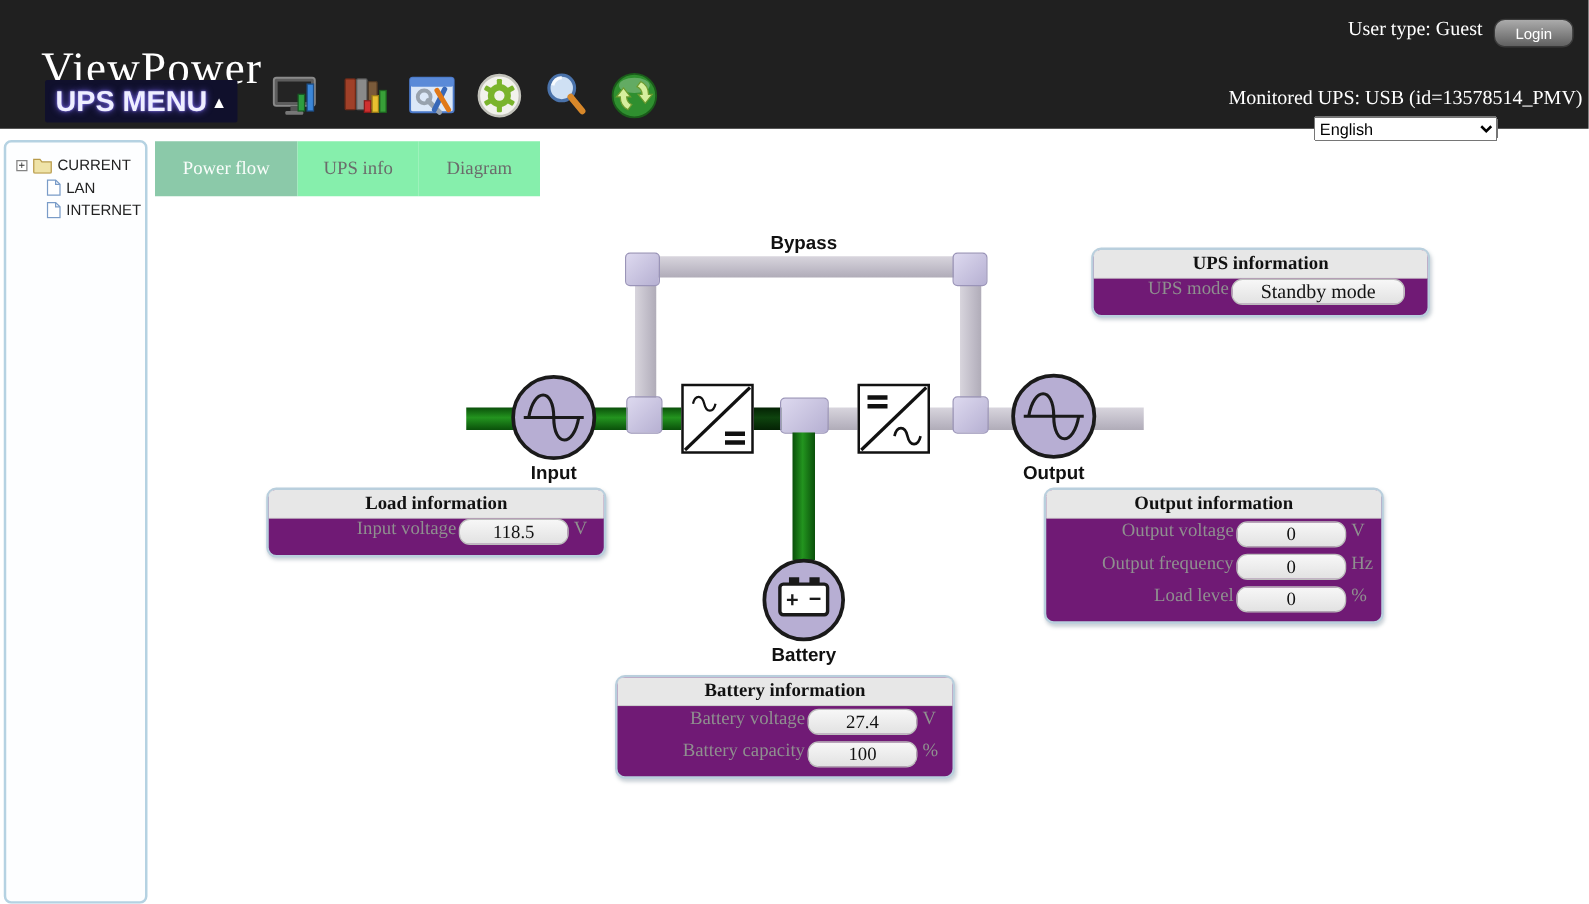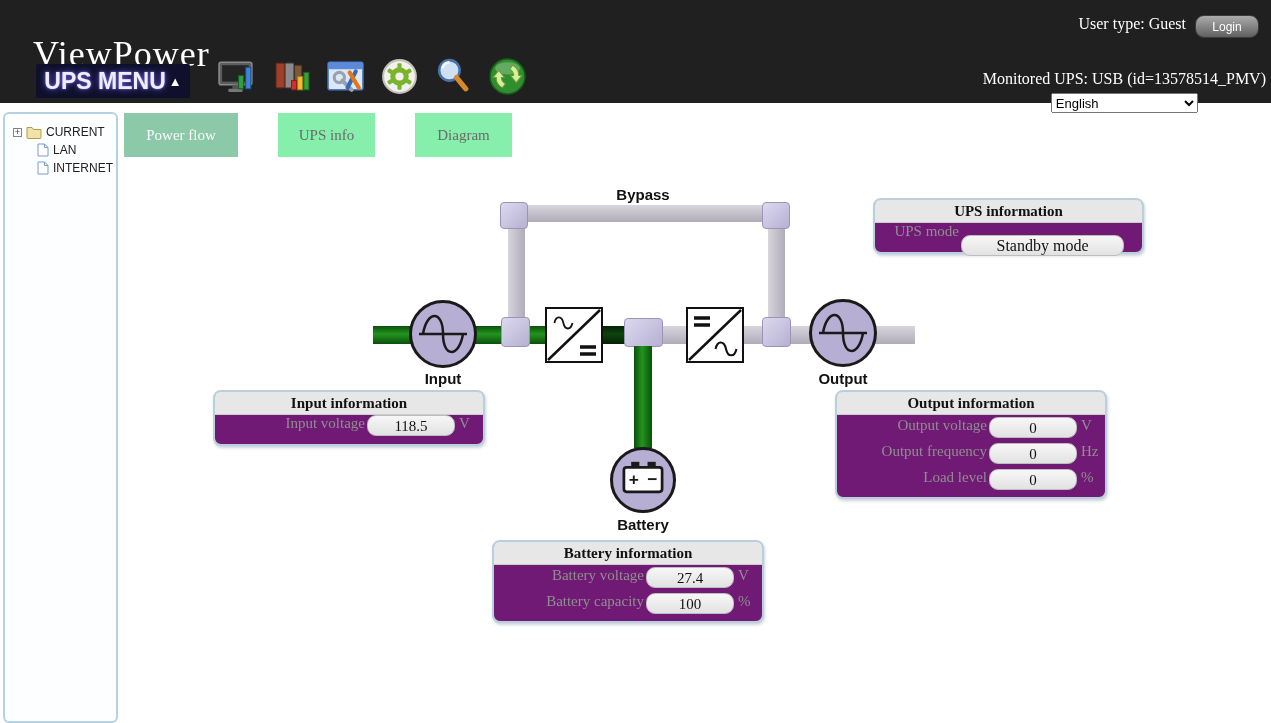--- a/index.html
+++ b/index.html
@@ -31,21 +31,21 @@
   #sidebar { position:absolute; left:3px; top:112px; width:115px; height:611px;
              border:2px solid #b5d2e2; border-radius:6px; background:#fdfeff; }
   .tree { padding:9px 0 0 8px; font-family:"Liberation Sans",sans-serif; font-size:12px; color:#222; }
   .tree-row { display:flex; align-items:center; height:18px; cursor:pointer; white-space:nowrap; }
   .tree-row.child { margin-left:24px; }
   .expander { width:9px; height:9px; border:1px solid #848484; background:#fff; font-size:9px; line-height:7px;
               text-align:center; margin-right:4px; color:#333; }
   .tree-icon { margin-right:4px; display:inline-flex; }
 
   
-  #tabs { position:absolute; left:124px; top:113px; display:flex;gap:40px; }
+  #tabs { position:absolute; left:124px; top:113px; display:flex; }
   .tab { height:44px; display:flex; align-items:center; justify-content:center; font-size:15px; cursor:pointer; }
   .tab.active { width:114px; background:#8bc9a9; color:#fafdfb; }
   .tab.inactive { width:97px; background:#86efac; color:#6b6b6b; }
 
   
   .bar-h { background:linear-gradient(#d8d5dd,#bcb8c4 70%,#b0acb8); }
   .bar-v { background:linear-gradient(90deg,#d8d5dd,#bcb8c4 70%,#b0acb8); }
   .green-h { background:linear-gradient(#0a500a,#23941f 45%,#0a500a); }
   .green-v { background:linear-gradient(90deg,#0a500a,#23941f 45%,#0a500a); }
   .dark-h  { background:linear-gradient(#042204,#0e430e 45%,#042204); }
@@ -57,21 +57,21 @@
 
   
   .panel { position:absolute; border:2px solid #b9cfdd; border-radius:8px; background:#701a75;
            box-shadow:1px 2px 3px rgba(110,130,145,.35); }
   .panel-h { height:23px; line-height:23px; text-align:center; font-weight:bold; font-size:15px;
              color:#111; background:#e7e7e7; border-bottom:1px solid #cdcdcd; border-radius:5px 5px 0 0; }
   .prow { display:flex; align-items:flex-start; height:26px; padding:0 6px 0 0; }
   .plabel { flex:1; text-align:right; font-size:15px; color:#8f8f8f; padding-right:2px; white-space:nowrap; }
   .pvalue { width:88px; height:21px; line-height:20px; text-align:center; font-size:15px; color:#111;
             background:linear-gradient(#f7f7f7,#e2e2e2); border:1px solid #bdbdbd; border-radius:9px; }
-  .pvalue.wide { width:163px; font-size:16px;margin-top:12px; }
+  .pvalue.wide { width:139px; font-size:16px; }
   .punit { width:22px; font-size:15px; color:#8f8f8f; padding-left:4px; }
 </style>
 </head>
 <body>
 
 <div id="header">
   <div id="logo">ViewPower</div>
 
   <div id="ups-menu">
     <span class="menu-label">UPS MENU</span>
@@ -259,21 +259,21 @@
 <div class="panel" style="left:873px; top:198px; width:271px;">
   <div class="panel-h">UPS information</div>
   <div class="prow" style="height:29px;">
     <span class="plabel">UPS mode</span>
     <span class="pvalue wide">Standby mode</span>
     <span class="punit" style="width:12px;"></span>
   </div>
 </div>
 
 <div class="panel" style="left:213px; top:390px; width:272px;">
-  <div class="panel-h">Input information</div>
+  <div class="panel-h">Load information</div>
   <div class="prow" style="height:29px;">
     <span class="plabel">Input voltage</span>
     <span class="pvalue">118.5</span>
     <span class="punit">V</span>
   </div>
 </div>
 
 <div class="panel" style="left:835px; top:390px; width:272px;">
   <div class="panel-h">Output information</div>
   <div class="prow" style="margin-top:2px;">

